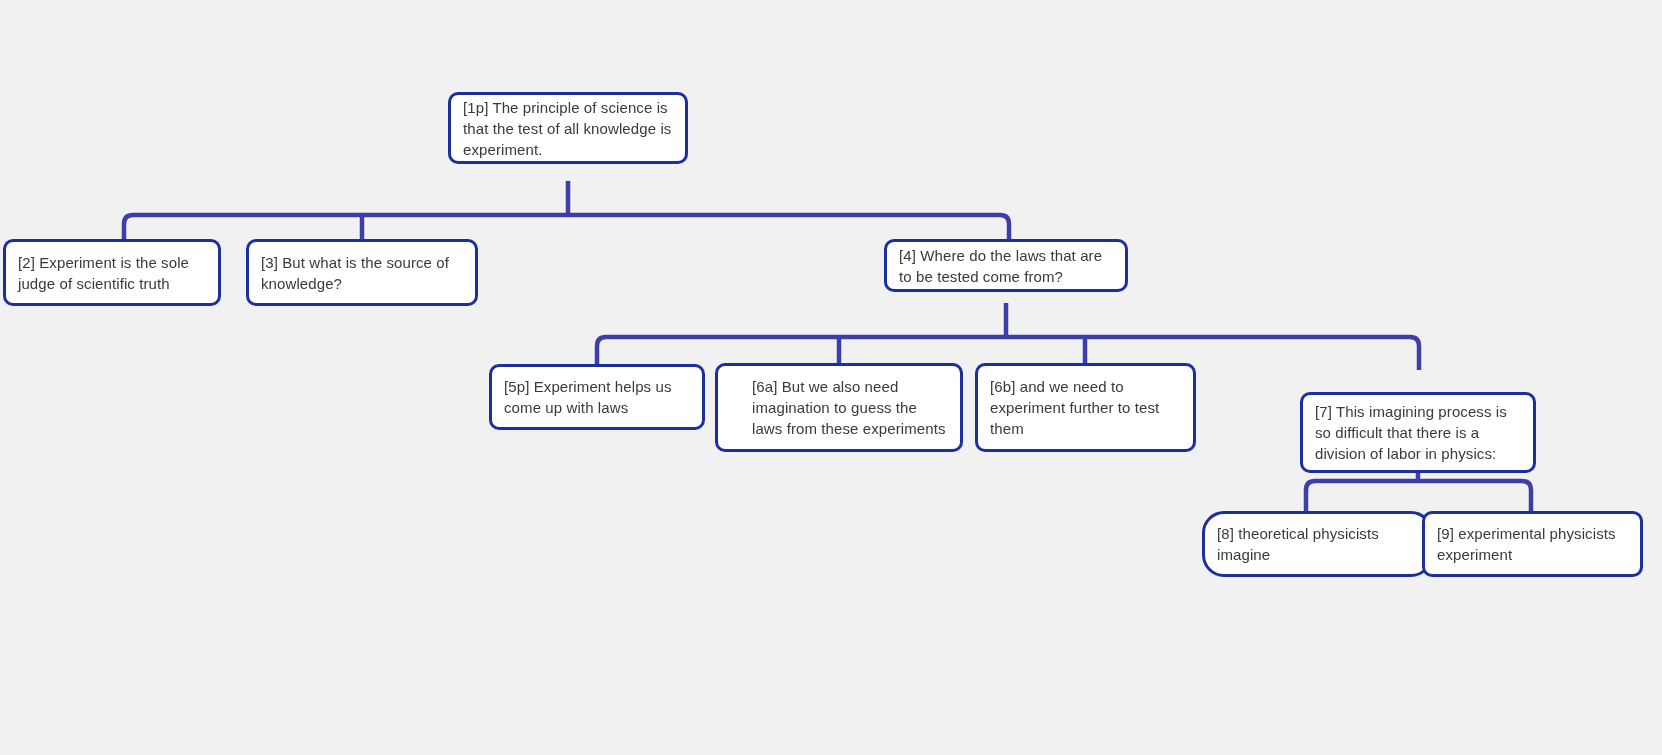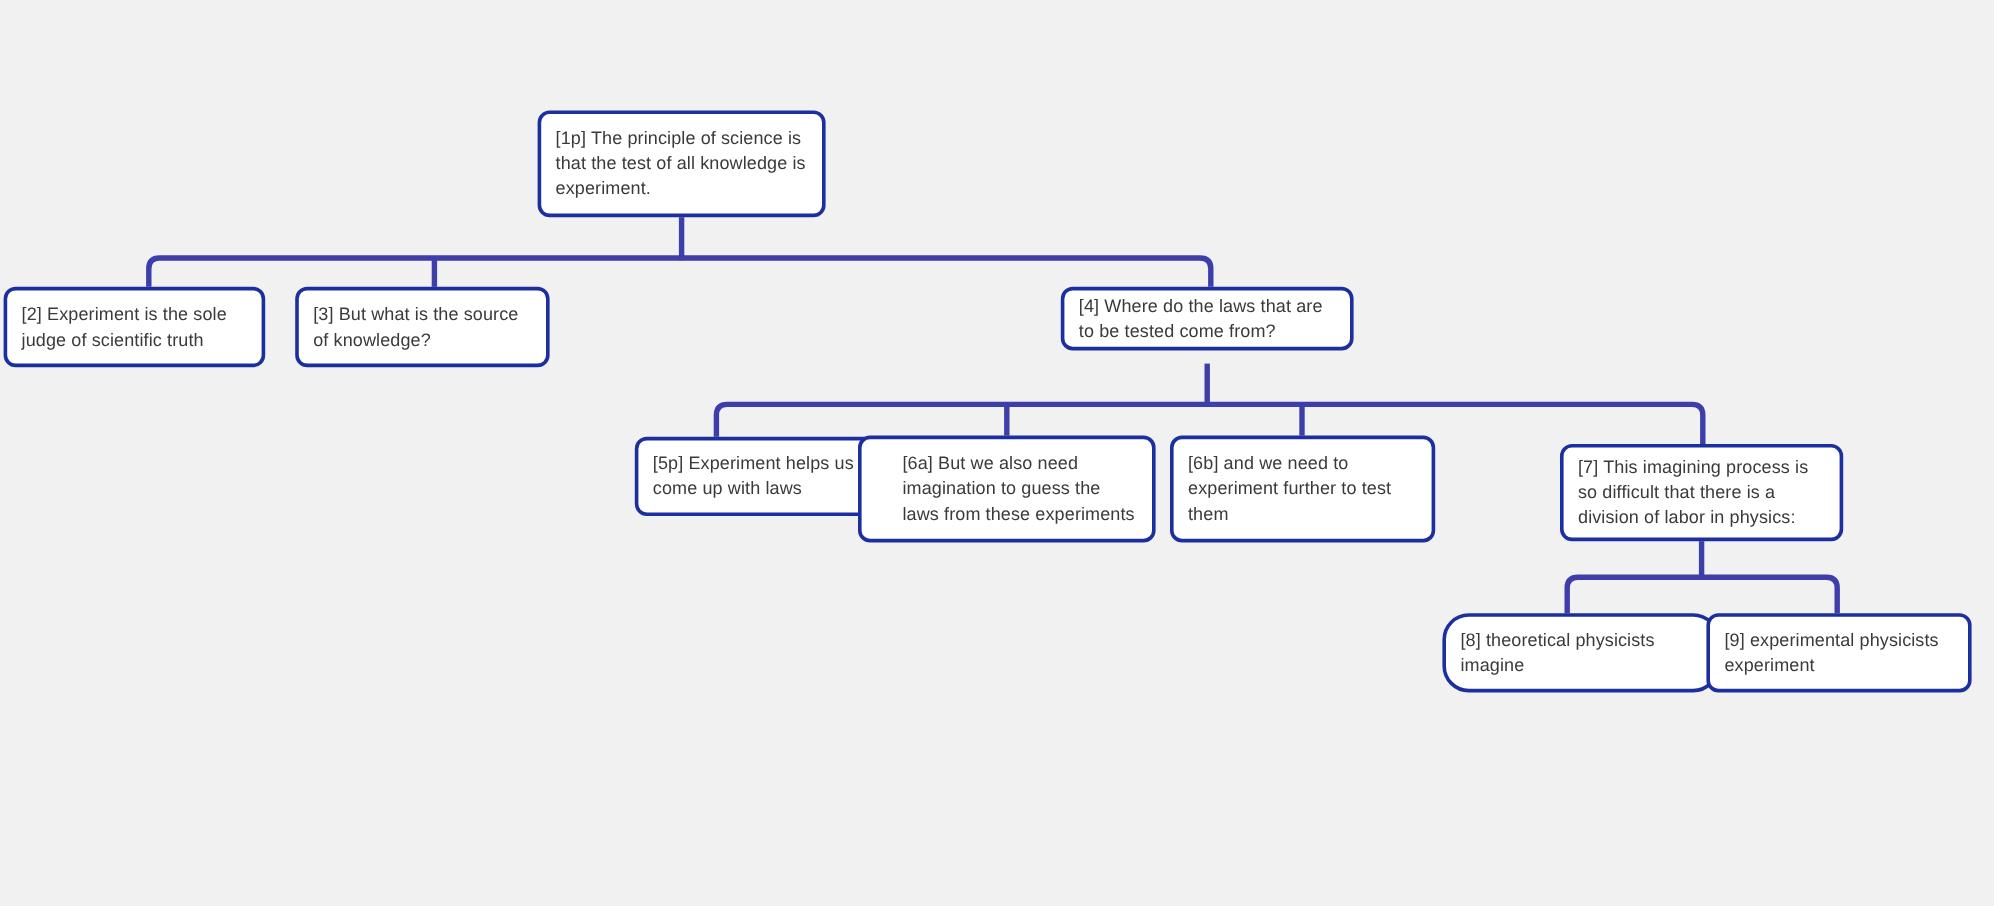--- a/index.html
+++ b/index.html
@@ -61,49 +61,49 @@
       <path d="M 839 337 L 839 363"></path>
       <path d="M 1085 337 L 1085 363"></path>
     </g>
 
     <g>
       <path d="M 1418 451 L 1418 483"></path>
       <path d="M 1306 511 L 1306 490 Q 1306 481 1315 481 L 1522 481 Q 1531 481 1531 490 L 1531 511"></path>
     </g>
   </svg>
 
-  <div class="node" style="left:448px;top:92px;width:240px;height:89px;">
+  <div class="node" style="left:448px;top:92px;width:240px;height:72px;">
     <span class="label">[1p] The principle of science is that the test of all knowledge is experiment.</span>
   </div>
 
   <div class="node" style="left:3px;top:239px;width:218px;height:67px;">
     <span class="label">[2] Experiment is the sole judge of scientific truth</span>
   </div>
 
-  <div class="node" style="left:246px;top:239px;width:212px;height:67px;">
+  <div class="node" style="left:246px;top:239px;width:232px;height:67px;">
     <span class="label">[3] But what is the source of knowledge?</span>
   </div>
 
   <div class="node" style="left:884px;top:239px;width:244px;height:53px;">
     <span class="label">[4] Where do the laws that are to be tested come from?</span>
   </div>
 
-  <div class="node" style="left:489px;top:364px;width:216px;height:66px;margin-left:40px;">
+  <div class="node" style="left:489px;top:364px;width:216px;height:66px;">
     <span class="label">[5p] Experiment helps us come up with laws</span>
   </div>
 
   <div class="node" style="left:715px;top:363px;width:248px;height:89px;padding-left:34px;">
     <span class="label">[6a] But we also need imagination to guess the laws from these experiments</span>
   </div>
 
   <div class="node" style="left:975px;top:363px;width:221px;height:89px;">
     <span class="label">[6b] and we need to experiment further to test them</span>
   </div>
 
-  <div class="node" style="left:1300px;top:370px;width:236px;height:81px;">
+  <div class="node" style="left:1300px;top:392px;width:236px;height:81px;">
     <span class="label">[7] This imagining process is so difficult that there is a division of labor in physics:</span>
   </div>
 
   <div class="node" style="left:1202px;top:511px;width:231px;height:66px;border-radius:22px;">
     <span class="label">[8] theoretical physicists imagine</span>
   </div>
 
   <div class="node" style="left:1422px;top:511px;width:221px;height:66px;">
     <span class="label">[9] experimental physicists experiment</span>
   </div>

